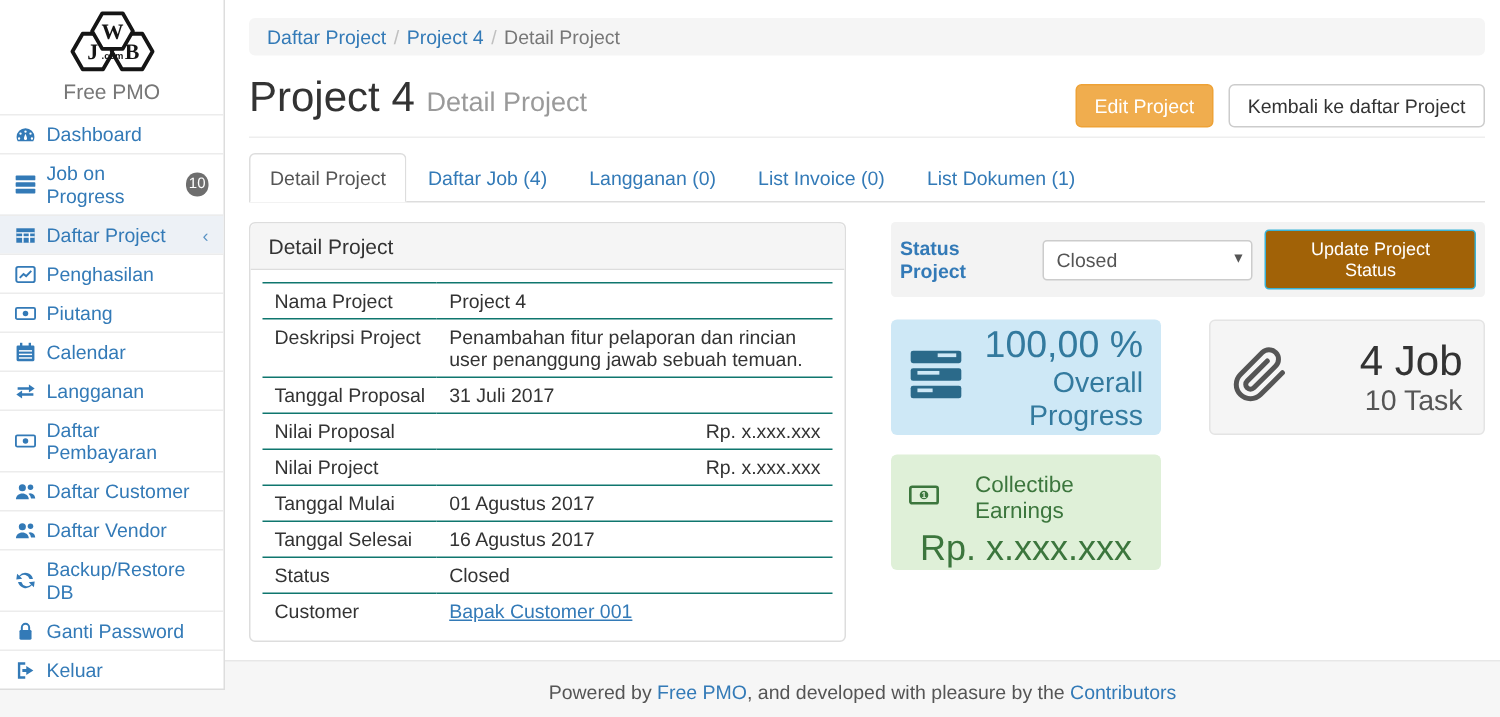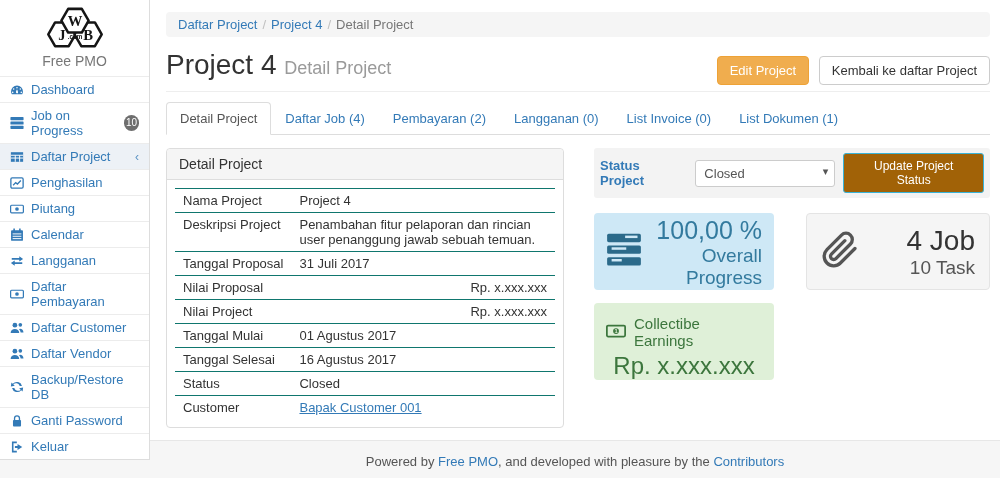--- a/index.html
+++ b/index.html
@@ -68,21 +68,21 @@
   .ibox.blue { width:180px; background:#cee8f6; color:#337a9e; padding:0 12px; justify-content:space-between; }
   .ibox.blue .icn svg { width:36px; height:36px; color:#2b6a8a; }
   .big { font-size:25px; line-height:1.2; }
   .cap { font-size:19px; }
   .tr { text-align:right; }
   .ibox.gray { flex:1; background:#f5f5f5; border:1px solid #e4e4e4; color:#333; padding:0 14px; justify-content:space-between; }
   .ibox.gray .icn svg { width:38px; height:38px; color:#555; }
   .ibox.gray .big { font-size:28px; }
   .ibox.gray .cap { color:#555; }
   .ibox.green { width:180px; background:#dff0d8; color:#3c763d; margin-top:13px; display:block; padding:12px 12px 0; }
-  .green-top { display:flex; align-items:center; gap:8px; font-size:15px; }
+  .green-top { display:flex; align-items:center; gap:24px; font-size:15px; }
   .green-top .icn svg { width:20px; height:20px; }
   .green-val { font-size:24px; text-align:center; margin-top:3px; }
 
   .footer { border-top:1px solid #e7e7e7; text-align:center; color:#555; padding:13px 0 20px; }
   .footer a { color:#337ab7; text-decoration:none; cursor:pointer; }
 </style>
 </head>
 <body>
 
 <div class="wrap">
@@ -253,21 +253,20 @@
         <h1><span>Project 4</span> <small>Detail Project</small></h1>
         <div class="hdr-btns">
           <button class="btn btn-warning">Edit Project</button>
           <button class="btn btn-default">Kembali ke daftar Project</button>
         </div>
       </div>
 
       <ul class="tabs">
         <li class="tab active">Detail Project</li>
         <li class="tab">Daftar Job (4)</li>
-        <li class="tab">Pembayaran (2)</li>
         <li class="tab">Langganan (0)</li>
         <li class="tab">List Invoice (0)</li>
         <li class="tab">List Dokumen (1)</li>
       </ul>
 
       <div class="content">
 
         <div class="panel">
           <div class="panel-heading">Detail Project</div>
           <div class="panel-body">

